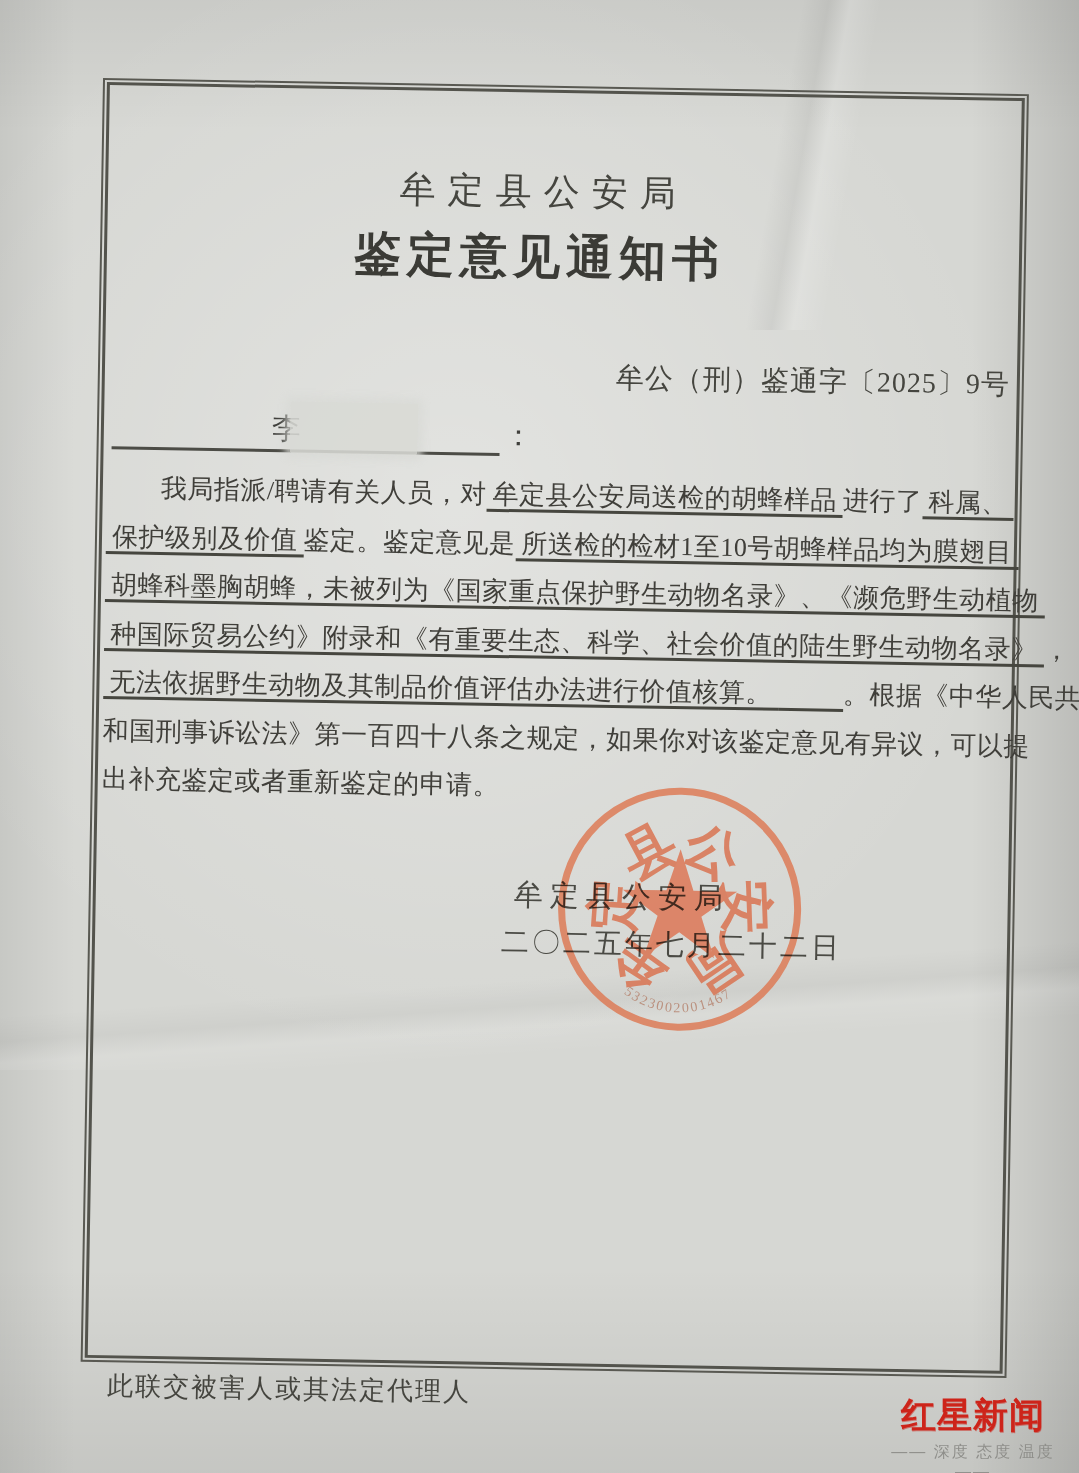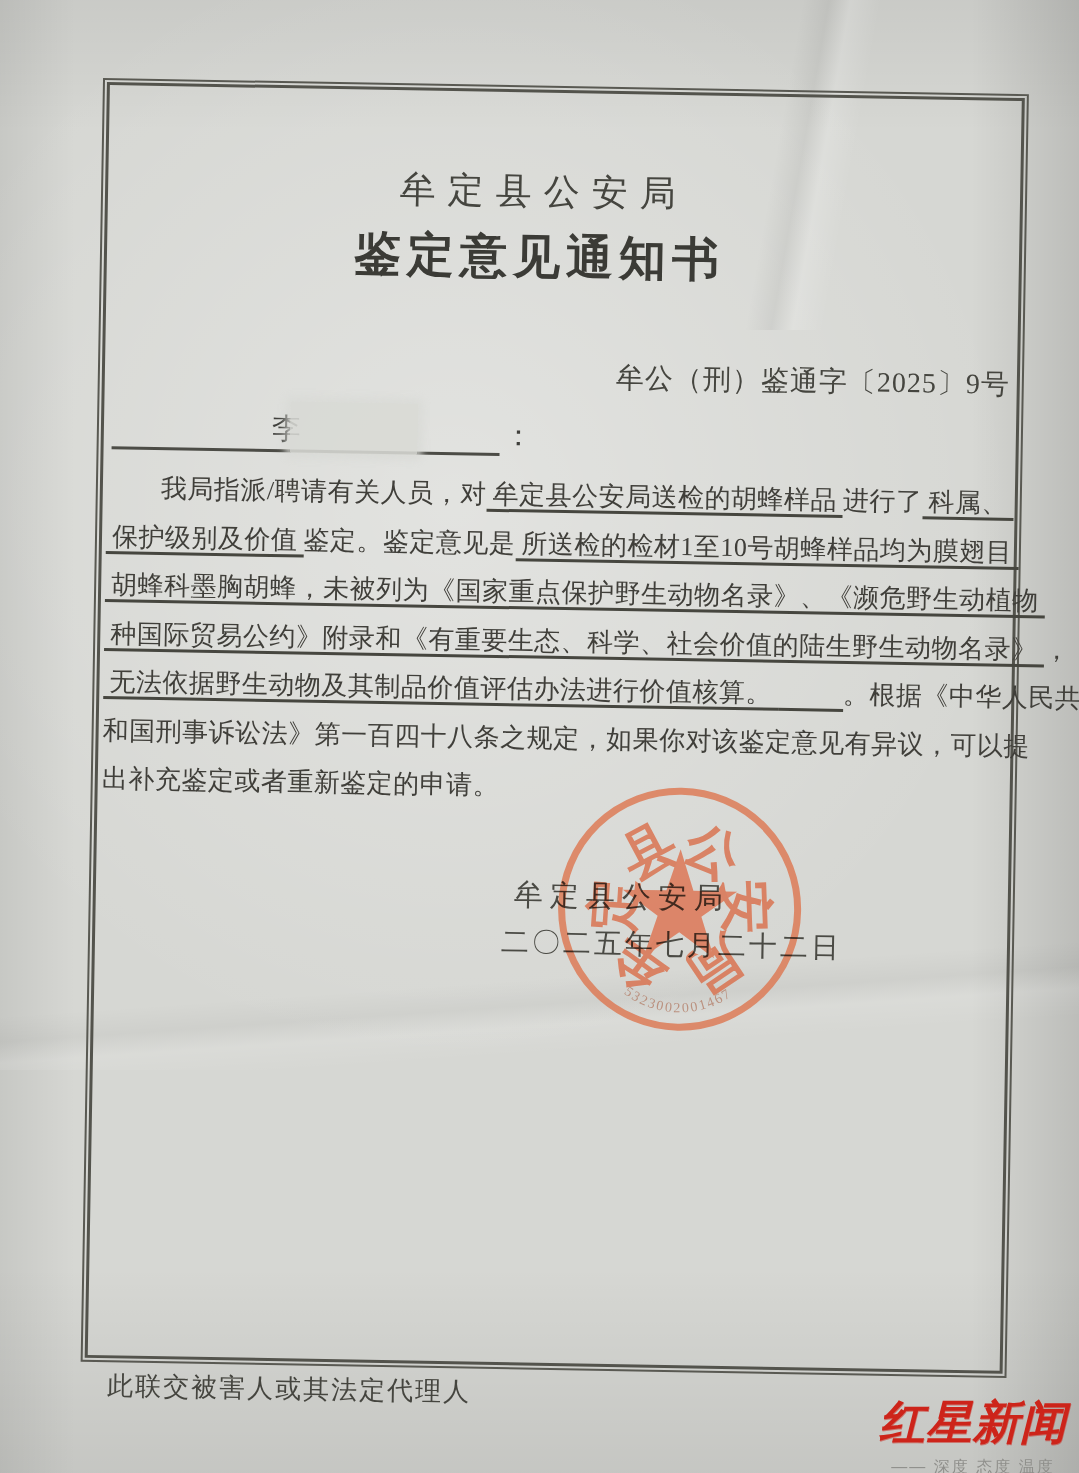--- a/index.html
+++ b/index.html
@@ -113,21 +113,21 @@
     font-size: 26px; letter-spacing: 2px; color: #45453f;
   }
 
   .watermark {
     position: absolute; right: 6px; top: 1392px; width: 200px;
     text-align: center;
     transform: none;
   }
   .wm-logo {
     font-family: "Liberation Sans", "DejaVu Sans", sans-serif;
-    font-size: 46px; font-weight: bold; font-style: italic;
+    font-size: 35px; font-weight: bold; 
     color: #cd241a; letter-spacing: 1px;
     text-shadow: 0.5px 0.5px 0 rgba(205,36,26,0.5);
   }
   .wm-tagline {
     margin-top: 3px;
     font-family: "Liberation Sans", "DejaVu Sans", sans-serif;
     font-size: 16px; color: #8f8f8b; letter-spacing: 2px;
   }
 </style>
 </head>

